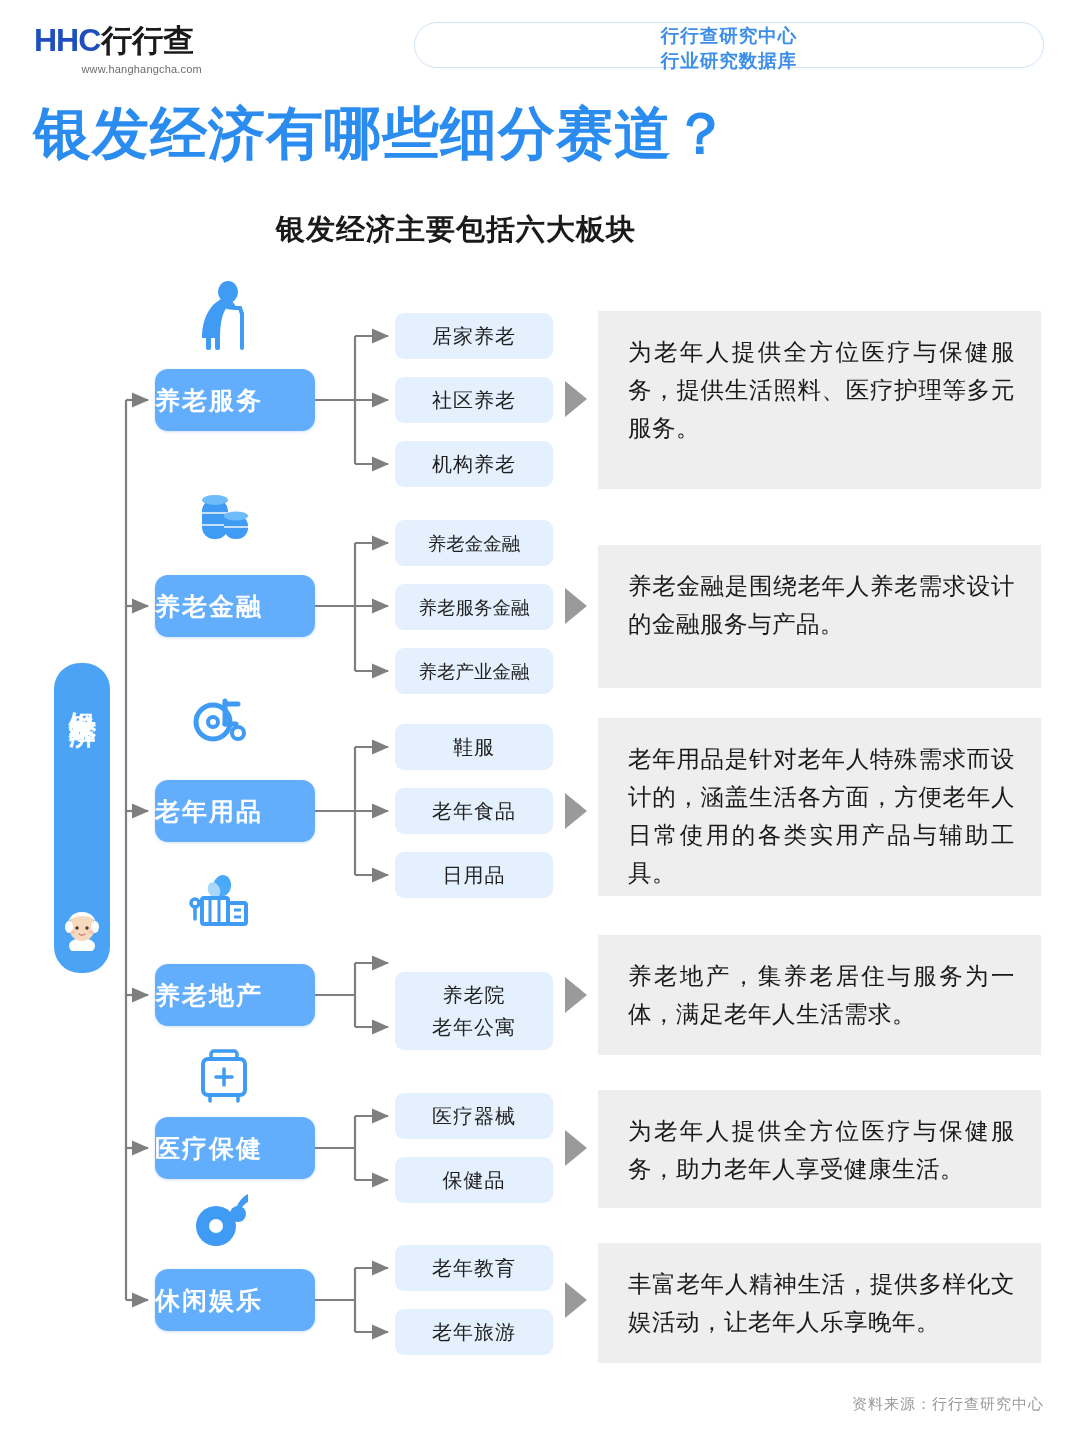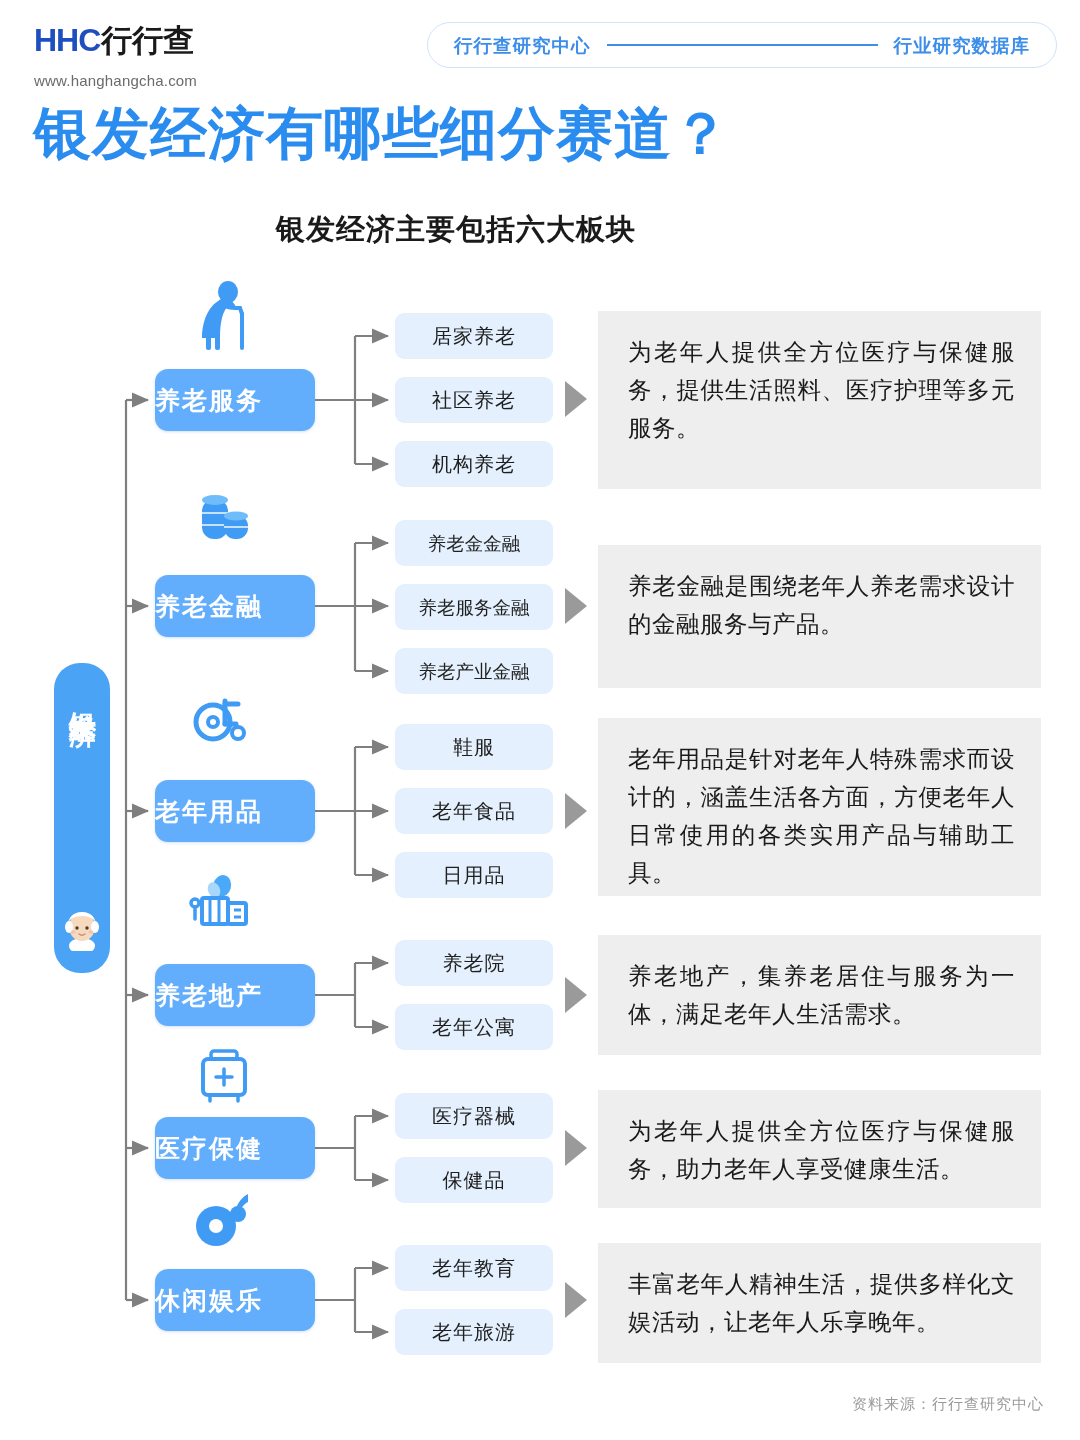--- a/index.html
+++ b/index.html
@@ -9,27 +9,28 @@
     position:relative;overflow:hidden;
   }
   .page{position:relative;width:1080px;height:1440px;}
 
   
   .header{position:absolute;top:0;left:0;width:1080px;height:92px;}
   .logo{position:absolute;left:34px;top:24px;width:180px;}
   .logo-main{display:flex;align-items:baseline;}
   .logo-hhc{font-size:32px;font-weight:bold;color:#1f4fbf;letter-spacing:-1px;line-height:1;}
   .logo-cn{font-size:31px;font-weight:bold;color:#1a1a1a;line-height:1;margin-left:1px;}
-  .logo-url{font-size:15px;color:#6b6b6b;letter-spacing:.2px;margin-top:16px;text-align:left;width:168px;}
+  .logo-url{font-size:11px;color:#6b6b6b;letter-spacing:.2px;margin-top:7px;text-align:right;width:168px;}
 
   .badge{
-    position:absolute;left:427px;top:22px;width:630px;height:46px;
+    position:absolute;left:414px;top:22px;width:630px;height:46px;
     border:1.5px solid #cfe3fb;border-radius:23px;box-sizing:border-box;
     display:flex;align-items:center;justify-content:space-between;
     padding:0 26px;
+    flex-direction:column;
   }
   .badge-text{font-size:18.5px;font-weight:bold;color:#3d8ee8;letter-spacing:1px;white-space:nowrap;}
   .badge-line{flex:1;height:2px;background:#3d8ee8;margin:0 16px;}
 
   
   .title{
     position:absolute;left:34px;top:96px;
     font-size:57px;font-weight:bold;color:#2b8cf0;letter-spacing:1px;
     white-space:nowrap;
   }
@@ -276,21 +277,21 @@
         <path d="M24 26 L24 52 M33 26 L33 52" stroke="#3f9bf4" stroke-width="3"></path>
         <path d="M48 38 L55 38 M48 45 L55 45" stroke="#3f9bf4" stroke-width="3"></path>
         <circle cx="9" cy="31" r="4" fill="none" stroke="#3f9bf4" stroke-width="3.5"></circle>
         <path d="M9 35 L9 47" stroke="#3f9bf4" stroke-width="3.5" stroke-linecap="round"></path>
       </svg>
     </div>
     <div class="cat-box" style="top:964px;">
       <span class="cat-text">养老地产</span>
     </div>
 
-    <div class="sub-box" style="top:940px;align-items:center;">
+    <div class="sub-box" style="top:972px;align-items:center;">
       <span class="sub-text">养老院</span>
     </div>
     <div class="sub-box" style="top:1004px;">
       <span class="sub-text">老年公寓</span>
     </div>
 
     <svg class="connector" width="1080" height="1440">
       <path d="M315 995 L355 995" stroke="#7f7f7f" stroke-width="2.2" fill="none"></path>
       <path d="M355 963 L355 1027" stroke="#7f7f7f" stroke-width="2.2" fill="none"></path>
       <path d="M355 963 L388 963" stroke="#7f7f7f" stroke-width="2.2" fill="none" marker-end="url(#ah)"></path>

